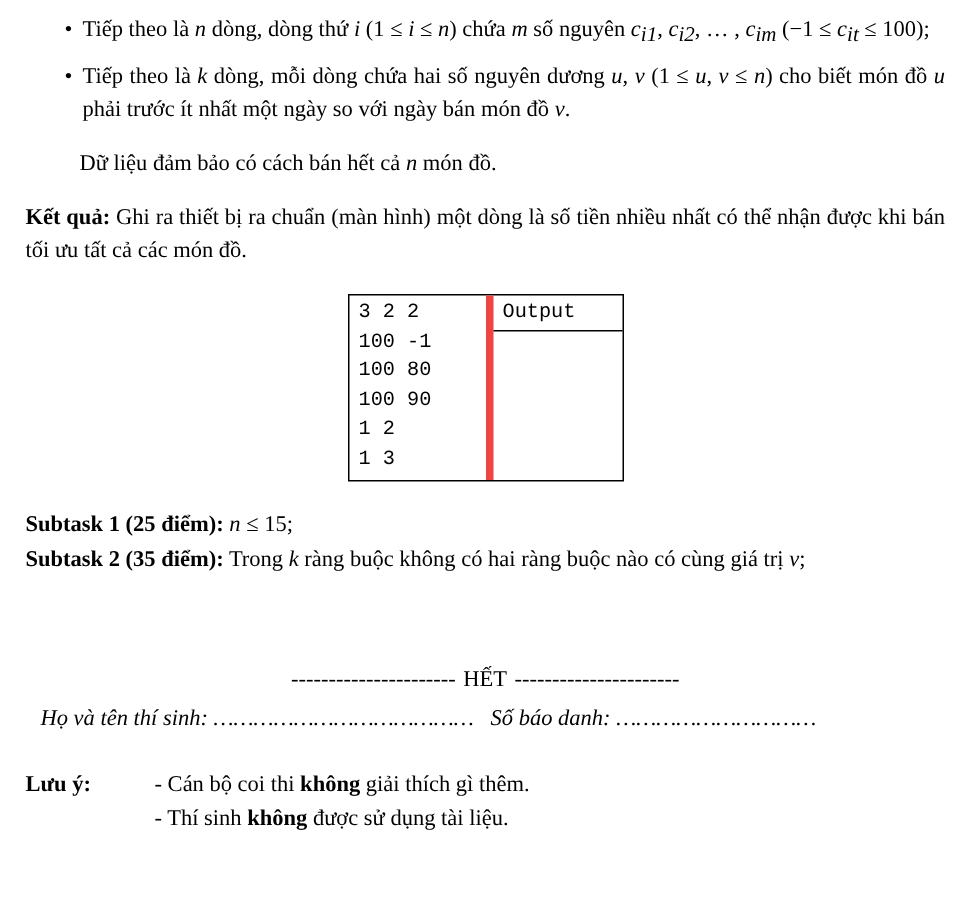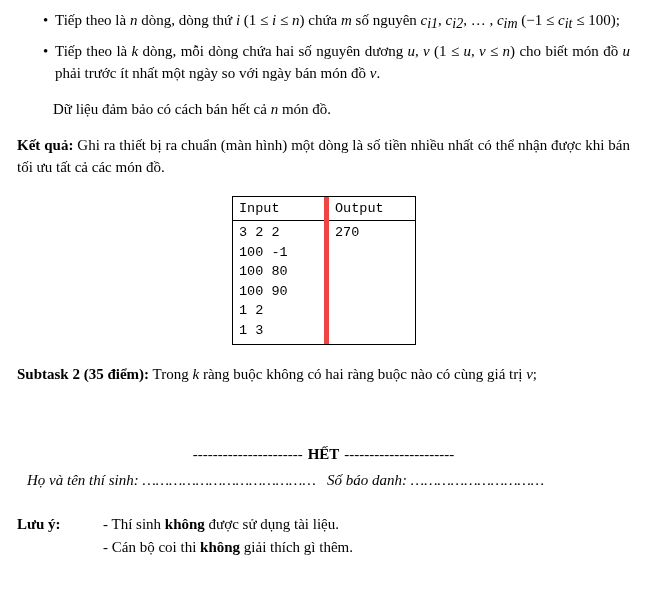--- a/index.html
+++ b/index.html
@@ -22,21 +22,21 @@
     font-family:"Liberation Mono", monospace;font-size:13.5px;
   }
   .ex-col{width:91px;box-sizing:border-box;}
   .ex-col.out{border-left:5px solid #ef4444;}
   .ex-head{height:23px;line-height:23px;padding:0 6px;border-bottom:1px solid #000;white-space:pre;}
   .ex-body{padding:2px 6px 4px 6px;}
   .ex-line{line-height:19.5px;white-space:pre;}
   .subtasks{margin-top:18px;}
   .subtask-line{line-height:23px;}
   .het-line{margin-top:57px;text-align:center;}
-  .het-line .label{font-weight:bold;padding:0 5px;}
+  .het-line .label{font-weight:normal;padding:0 5px;}
   .name-line{margin-top:4px;margin-left:10px;font-style:italic;}
   .luuy{margin-top:22px;display:flex;}
   .luuy-label{width:86px;font-weight:bold;flex:none;}
   .luuy-item{line-height:23px;}
 </style>
 </head>
 <body>
 
 <div class="page">
 
@@ -50,49 +50,46 @@
       <span><span>Tiếp theo là </span><span class="i">k</span><span> dòng, mỗi dòng chứa hai số nguyên dương </span><span class="i">u</span><span>, </span><span class="i">v</span><span> (1 ≤ </span><span class="i">u</span><span>, </span><span class="i">v</span><span> ≤ </span><span class="i">n</span><span>) cho biết món đồ </span><span class="i">u</span><span> phải trước ít nhất một ngày so với ngày bán món đồ </span><span class="i">v</span><span>.</span></span>
     </div>
   </div>
 
   <div class="note-line"><span>Dữ liệu đảm bảo có cách bán hết cả </span><span class="i">n</span><span> món đồ.</span></div>
 
   <div class="ketqua"><span class="b">Kết quả:</span><span> Ghi ra thiết bị ra chuẩn (màn hình) một dòng là số tiền nhiều nhất có thể nhận được khi bán tối ưu tất cả các món đồ.</span></div>
 
   <div class="ex-table">
     <div class="ex-col">
-      <div class="ex-head">Input</div>
       <div class="ex-body">
         <div class="ex-line">3 2 2</div>
         <div class="ex-line">100 -1</div>
         <div class="ex-line">100 80</div>
         <div class="ex-line">100 90</div>
         <div class="ex-line">1 2</div>
         <div class="ex-line">1 3</div>
       </div>
     </div>
     <div class="ex-col out">
       <div class="ex-head">Output</div>
-      <div class="ex-body">
-        <div class="ex-line">270</div>
-      </div>
     </div>
   </div>
 
   <div class="subtasks">
+    <div class="subtask-line"><span class="b">Subtask 1 (25 điểm):</span><span> </span><span class="i">n</span><span> ≤ 15;</span></div>
     <div class="subtask-line"><span class="b">Subtask 2 (35 điểm):</span><span> Trong </span><span class="i">k</span><span> ràng buộc không có hai ràng buộc nào có cùng giá trị </span><span class="i">v</span><span>;</span></div>
   </div>
 
   <div class="het-line">
     <span>----------------------</span><span class="label">HẾT</span><span>----------------------</span>
   </div>
 
   <div class="name-line"><span>Họ và tên thí sinh: </span><span>…………………………………</span><span>&nbsp;&nbsp; </span><span>Số báo danh: </span><span>…………………………</span></div>
 
   <div class="luuy">
     <div class="luuy-label">Lưu ý:</div>
     <div>
+      <div class="luuy-item"><span>- Cán bộ coi thi </span><span class="b">không</span><span> giải thích gì thêm.</span></div>
       <div class="luuy-item"><span>- Thí sinh </span><span class="b">không</span><span> được sử dụng tài liệu.</span></div>
-      <div class="luuy-item"><span>- Cán bộ coi thi </span><span class="b">không</span><span> giải thích gì thêm.</span></div>
     </div>
   </div>
 
 </div>
 
 </body></html>

